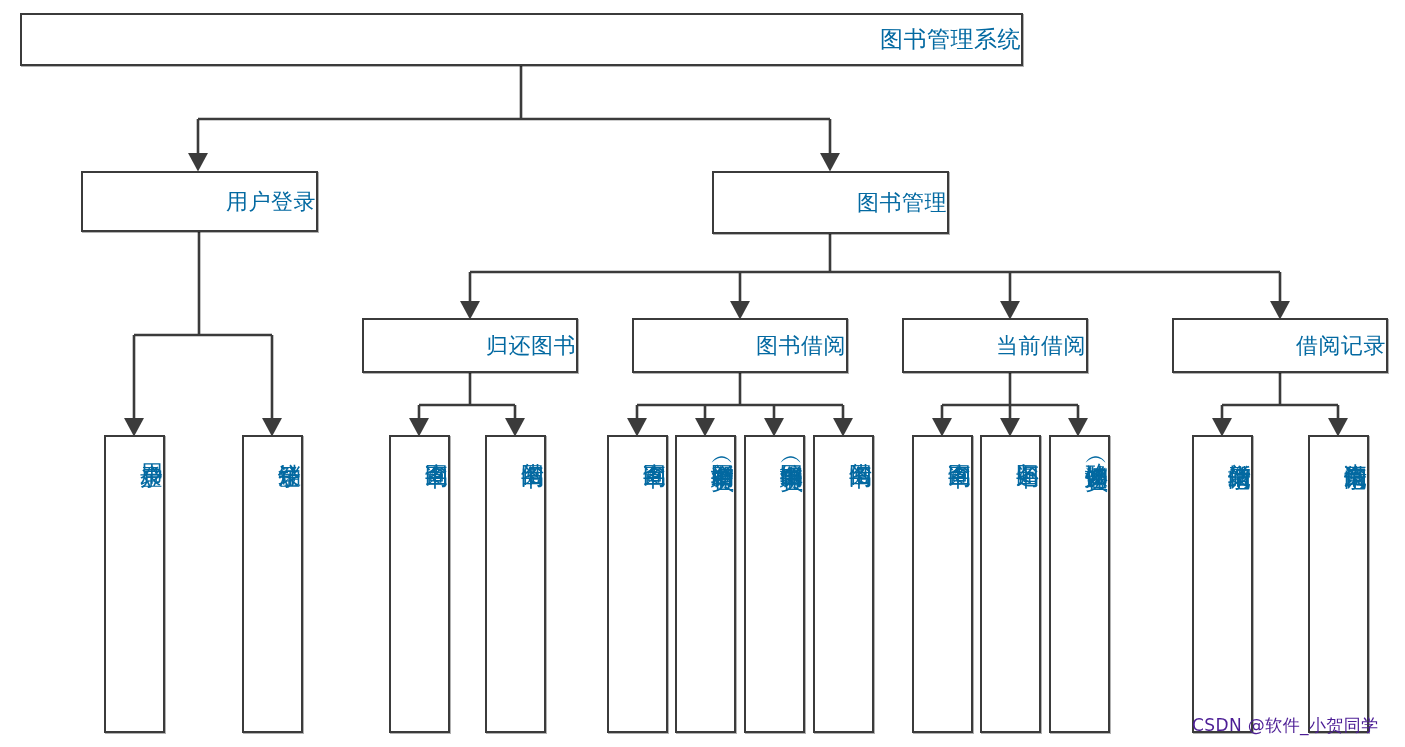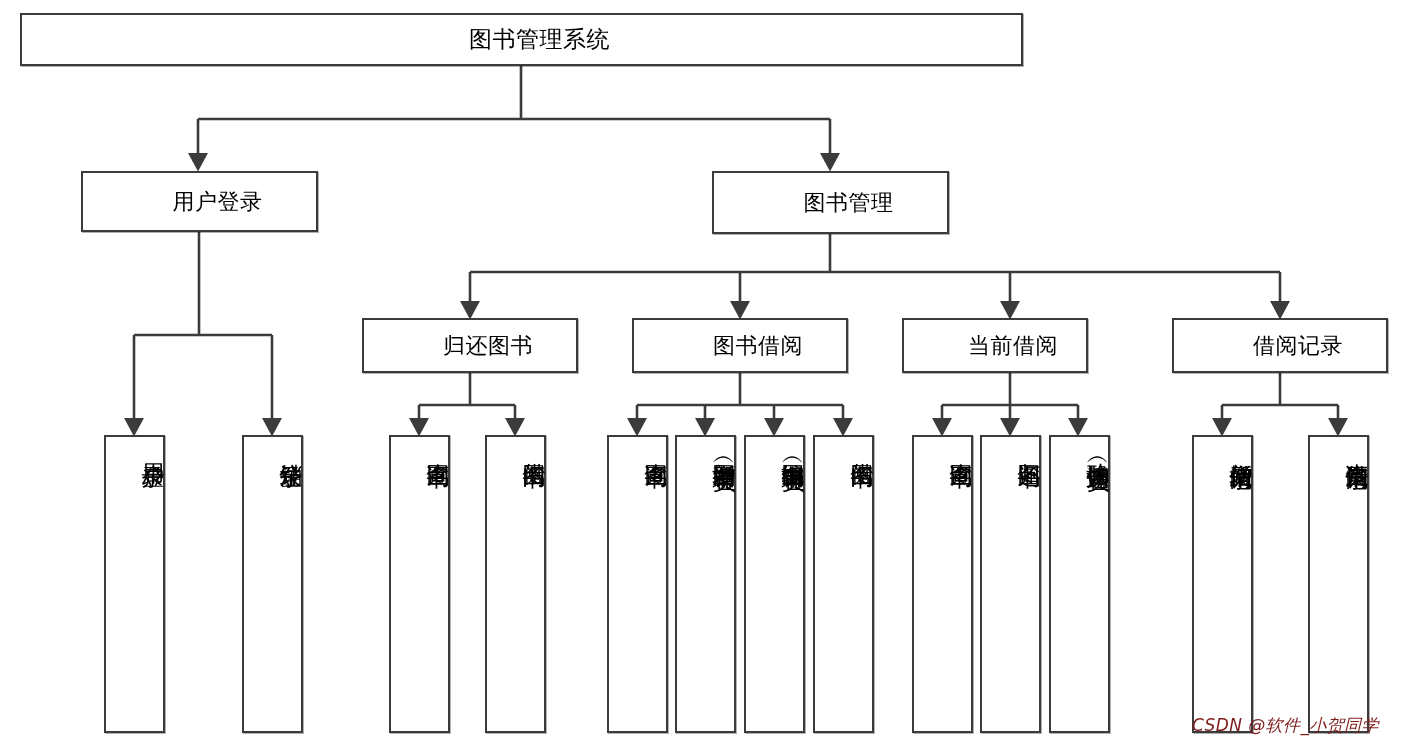--- a/index.html
+++ b/index.html
@@ -26,22 +26,22 @@
     height: 747px;
     pointer-events: none;
   }
   .node {
     position: absolute;
     box-sizing: border-box;
     background: #ffffff;
     border: 2px solid #3b3b3b;
     display: flex;
     align-items: center;
-    justify-content: center;
-    color: #000000;
+    justify-content: flex-end;
+    color: #0369a1;
     box-shadow: 1px 1px 0 rgba(0,0,0,0.30);
     padding-left: 36px;
   }
   .node .label {
     display: block;
     text-align: center;
     line-height: 1.18;
     letter-spacing: 0.5px;
   }
   .node.horiz .label {
@@ -59,25 +59,24 @@
     line-height: 1.04;
     letter-spacing: 1px;
     white-space: nowrap;
   }
   .node.root .label { font-size: 23px; }
   .watermark {
     position: absolute;
     left: 1192px;
     top: 714px;
     font-size: 17px;
-    color: #7f1d1d;
+    color: #4c1d95;
     white-space: nowrap;
     letter-spacing: 0.4px;
     pointer-events: none;
-    font-style: italic;
   }
 </style>
 </head>
 <body>
 
 <div id="canvas">
 
   <svg id="edges" viewBox="0 0 1405 747" xmlns="http://www.w3.org/2000/svg">
     <defs>
       <marker id="arrow" markerWidth="9" markerHeight="9" refX="3.2" refY="4.5" orient="auto" markerUnits="strokeWidth">

